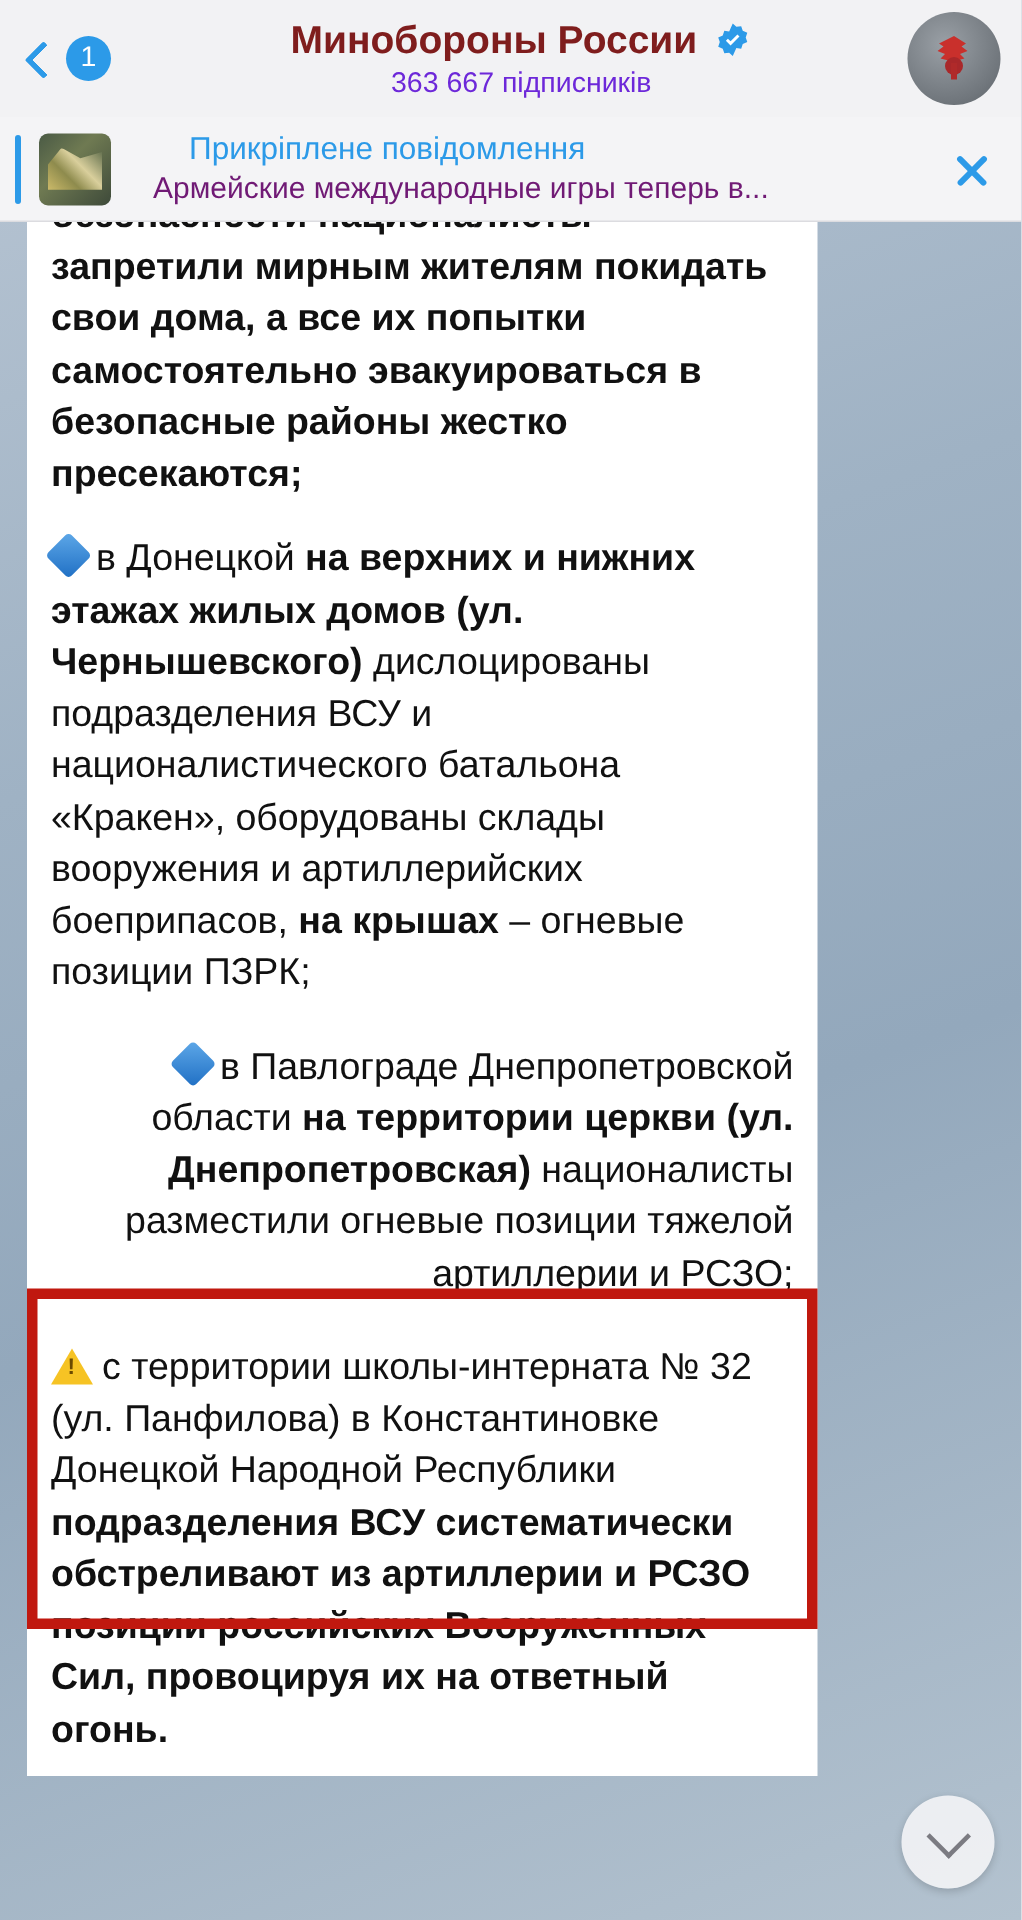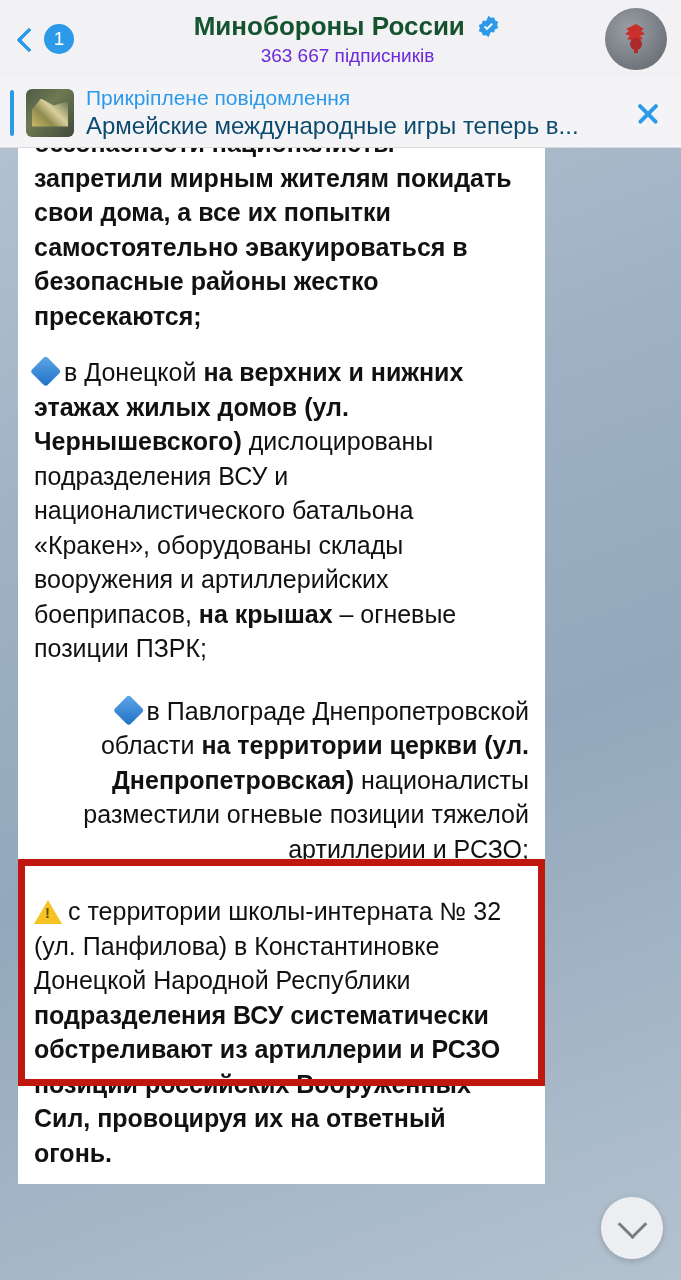--- a/index.html
+++ b/index.html
@@ -70,21 +70,21 @@
   }
   .title-block {
     flex: 1 1 auto;
     text-align: center;
     line-height: 1.15;
     margin-left: -20px;
   }
   .chat-title {
     font-size: 26px;
     font-weight: bold;
-    color: #14532d;
+    color: #7f1d1d;
     display: inline-block;
     vertical-align: middle;
   }
   .verified {
     display: inline-block;
     vertical-align: middle;
     margin-left: 7px;
     width: 25px;
     height: 25px;
   }
@@ -147,28 +147,30 @@
   }
   .pin-text {
     flex: 1 1 auto;
     min-width: 0;
     line-height: 1.2;
   }
   .pin-title {
     font-size: 21px;
     color: #2c9ae8;
     font-weight: 500;
+    margin-left: 40px;
   }
   .pin-desc {
-    font-size: 24px;
-    color: #0c4a6e;
+    font-size: 20px;
+    color: #701a75;
     white-space: nowrap;
     overflow: hidden;
     text-overflow: ellipsis;
     margin-top: 2px;
+    margin-left: 16px;
   }
   .pin-close {
     flex: 0 0 auto;
     width: 40px;
     height: 40px;
     position: relative;
     margin-left: 8px;
   }
   .pin-close::before, .pin-close::after {
     content: "";

